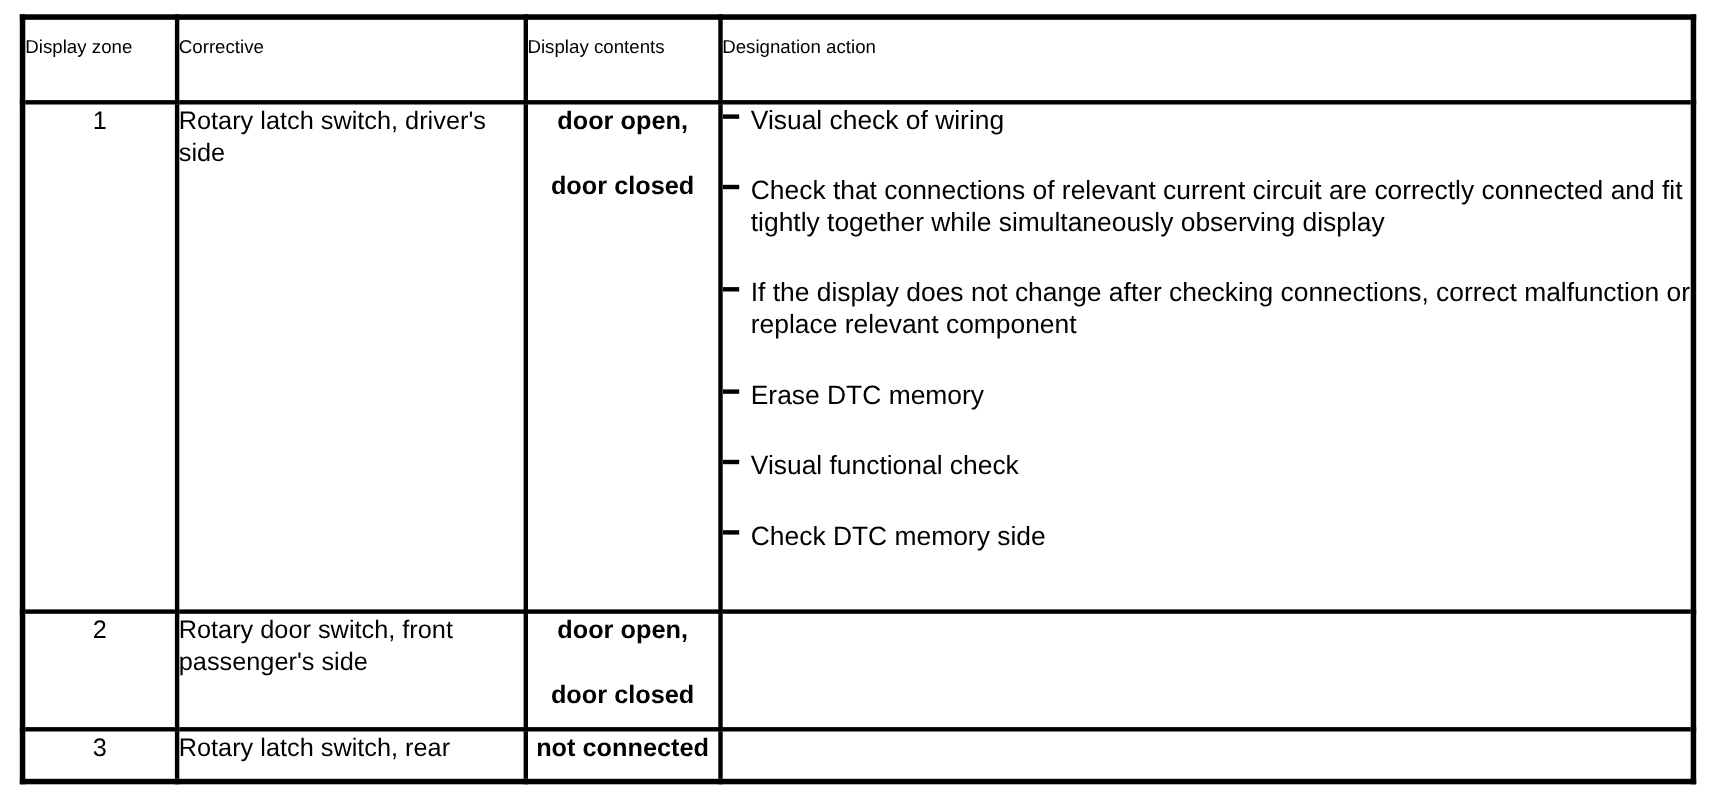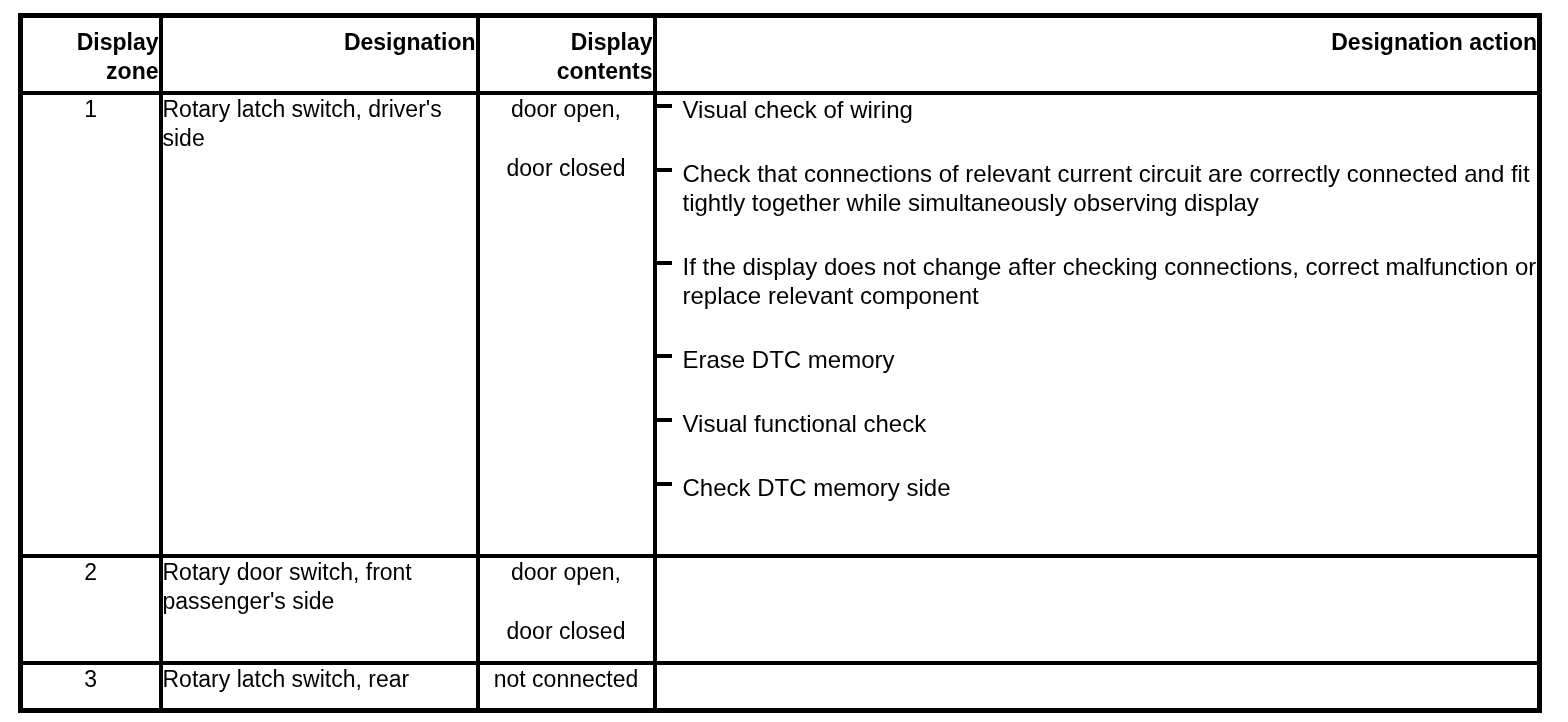--- a/index.html
+++ b/index.html
@@ -35,43 +35,44 @@
   .col-desig    { width: 317px; }
   .col-contents { width: 177px; }
   .col-action   { width: 885px; }
 
   tr.header-row { height: 77px; }
   tr.row-1 { height: 463px; }
   tr.row-2 { height: 107px; }
   tr.row-3 { height: 48px; }
 
   .dtc-table th {
-    font-size: 23px;
-    font-weight: bold;
+    font-size: 17px;
+    font-weight: normal;
     line-height: 29px;
-    text-align: right;
+    text-align: left;
     padding-top: 10px;
   }
   .cell-zone {
     text-align: center;
     font-size: 23px;
     line-height: 29px;
     padding-top: 12px;
   }
   .cell-designation {
     font-size: 23px;
     line-height: 29px;
     padding: 12px 10px 0 14px;
     text-align: left;
   }
   .cell-contents {
     text-align: center;
     font-size: 23px;
     line-height: 29px;
     padding-top: 12px;
+    font-weight: bold;
   }
   .contents-line + .contents-line {
     margin-top: 30px;
     text-align: center;
   }
   .cell-actions {
     font-size: 24px;
     line-height: 29px;
     padding: 12px 18px 0 64px;
     text-align: left;
@@ -98,21 +99,21 @@
   <table class="dtc-table">
     <colgroup>
       <col class="col-zone">
       <col class="col-desig">
       <col class="col-contents">
       <col class="col-action">
     </colgroup>
     <tbody>
       <tr class="header-row">
         <th>Display zone</th>
-        <th>Designation</th>
+        <th>Corrective</th>
         <th>Display contents</th>
         <th>Designation action</th>
       </tr>
 
       <tr class="row-1">
         <td class="cell-zone">1</td>
         <td class="cell-designation">Rotary latch switch, driver's side</td>
         <td class="cell-contents">
           <div class="contents-line">door open,</div>
           <div class="contents-line">door closed</div>

